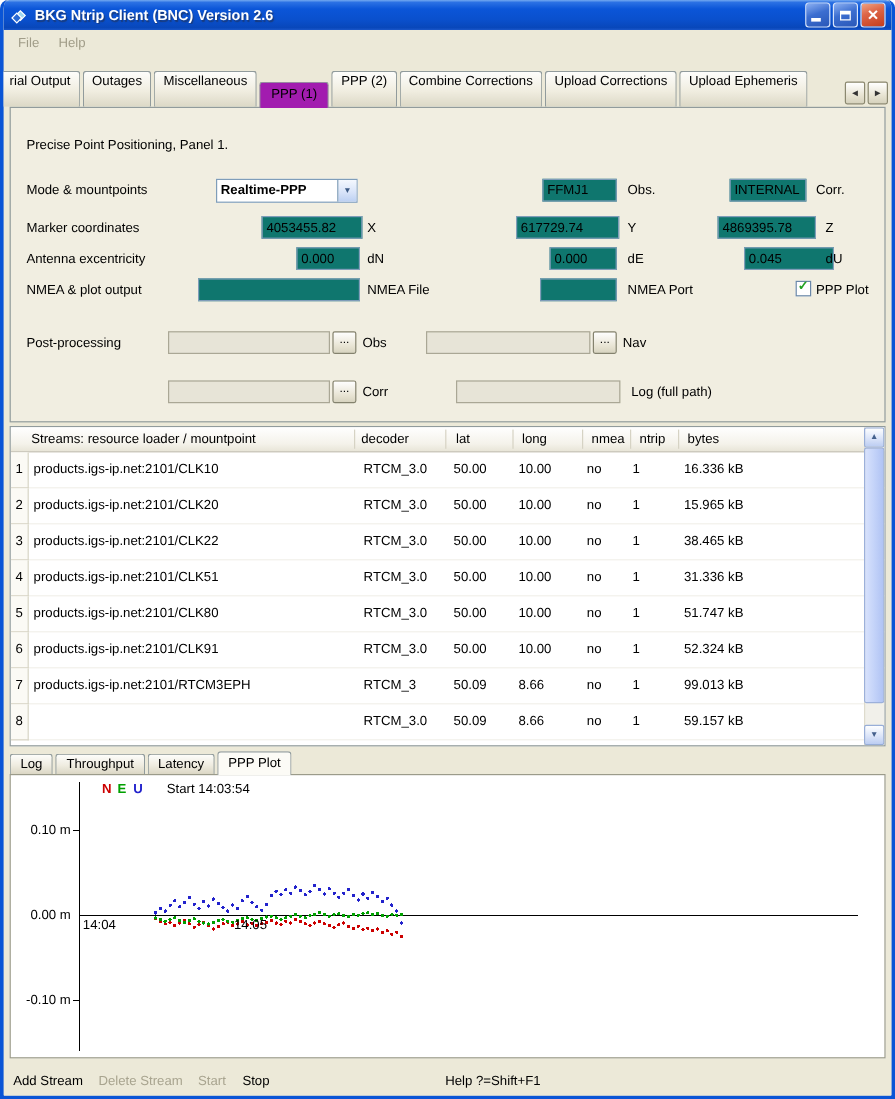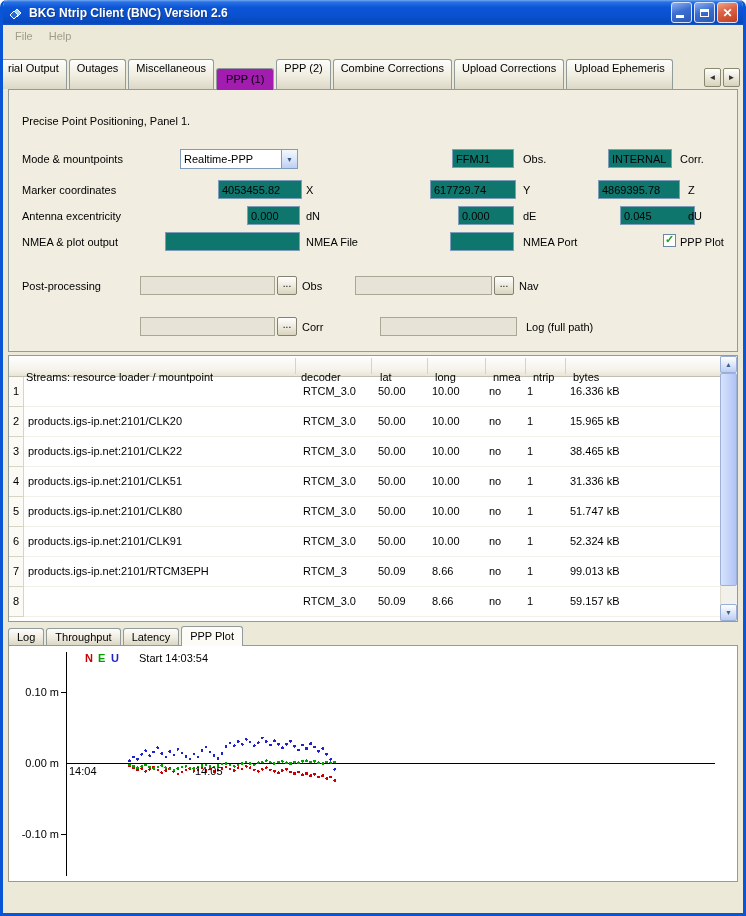--- a/index.html
+++ b/index.html
@@ -37,32 +37,32 @@
   .arrow-btn{width:17px;height:19px;border:1px solid #8b8870;border-radius:2px;margin-left:2px;
     background:linear-gradient(180deg,#ffffff,#e8e4d3 60%,#d6d2bd);
     display:flex;align-items:center;justify-content:center;font-size:8px;color:#333;}
 
   
   .tabpage{flex:0 0 263px;margin:0 5px;border:1px solid #919b9c;background:#f1eee1;position:relative;}
   .lbl{position:absolute;white-space:nowrap;}
   .field{position:absolute;height:19px;background:#0f766e;border:1px solid #7f9db9;font-family:inherit;font-size:11px;padding:0 3px;color:#000;outline:none;}
   .field.disabled{background:#e7e4d7;border:1px solid #aaa795;}
   .combo{position:absolute;height:20px;width:118px;background:#fff;border:1px solid #7f9db9;display:flex;align-items:center;}
-  .combo-text{flex:1;padding-left:3px;white-space:nowrap;}
+  .combo-text{flex:1;padding-left:3px;white-space:nowrap;font-weight:bold;}
   .combo-btn{width:16px;height:100%;background:linear-gradient(180deg,#f4f8fe,#d6e2f8 60%,#bcd0f2);border-left:1px solid #7f9db9;
     display:flex;align-items:center;justify-content:center;font-size:7px;color:#3c5a84;}
   .dots-btn{position:absolute;width:20px;height:19px;background:linear-gradient(180deg,#fefefe,#e9e5d5 65%,#d8d4c0);
     border:1px solid #84826e;border-radius:2px;font-size:10px;text-align:center;line-height:13px;}
   .checkbox{position:absolute;width:13px;height:13px;background:#fff;border:1px solid #6a87a8;display:flex;align-items:center;justify-content:center;}
   .checkmark{color:#21a121;font-size:11px;font-weight:bold;line-height:1;margin-top:-2px;}
 
   
   .streams{flex:0 0 267px;margin:3px 5px 0;border:1px solid #919b9c;background:#fff;position:relative;overflow:hidden;}
   .sheader{height:21px;position:relative;background:linear-gradient(180deg,#ffffff,#f4f2ea 70%,#e8e5d8);border-bottom:1px solid #c2bfb0;}
-  .hlbl{position:absolute;top:15px;white-space:nowrap;}
+  .hlbl{position:absolute;top:4px;white-space:nowrap;}
   .hsep{position:absolute;top:2px;bottom:2px;width:1px;background:#d6d3c4;}
   .srow{height:30px;position:relative;border-bottom:1px solid #f2f1ea;}
   .scell{position:absolute;top:0;line-height:29px;white-space:nowrap;}
   .col-num{left:0;width:15px;text-align:center;height:30px;background:#fbfaf5;border-right:1px solid #d8d5c6;border-bottom:1px solid #d8d5c6;}
   .col-mountpoint{left:19px;} .col-decoder{left:294px;} .col-lat{left:369px;} .col-long{left:423px;}
   .col-nmea{left:480px;} .col-ntrip{left:518px;} .col-bytes{left:561px;}
   .vscroll{position:absolute;top:0;right:0;bottom:0;width:17px;background:#f1f0ea;border-left:1px solid #dedbcd;}
   .sbtn{position:absolute;left:-1px;width:17px;height:17px;background:linear-gradient(180deg,#fdfeff,#d8e2f8 60%,#bccdf2);
     border:1px solid #98aed8;border-radius:2px;color:#44608c;font-size:7px;display:flex;align-items:center;justify-content:center;}
   .sbtn.up{top:0;} .sbtn.down{bottom:0;}
@@ -202,20 +202,21 @@
       <span class="hsep" style="left:286px;"></span>
       <span class="hsep" style="left:362px;"></span>
       <span class="hsep" style="left:418px;"></span>
       <span class="hsep" style="left:476px;"></span>
       <span class="hsep" style="left:516px;"></span>
       <span class="hsep" style="left:556px;"></span>
     </div>
     <div>
         <div class="srow">
           <span class="scell col-num">1</span>
+          <span class="scell col-mountpoint">products.igs-ip.net:2101/CLK10</span>
           <span class="scell col-decoder">RTCM_3.0</span>
           <span class="scell col-lat">50.00</span>
           <span class="scell col-long">10.00</span>
           <span class="scell col-nmea">no</span>
           <span class="scell col-ntrip">1</span>
           <span class="scell col-bytes">16.336 kB</span>
         </div>
         <div class="srow">
           <span class="scell col-num">2</span>
           <span class="scell col-mountpoint">products.igs-ip.net:2101/CLK20</span>
@@ -469,14 +470,21 @@
     <span class="leg leg-1" style="color: rgb(0, 160, 0);">E</span>
     <span class="leg leg-2" style="color: rgb(34, 34, 204);">U</span>
     <span class="start-lbl">Start 14:03:54</span>
     <span class="ylab ylab-0">0.10 m</span>
     <span class="ylab ylab-1">0.00 m</span>
     <span class="ylab ylab-2">-0.10 m</span>
     <span class="xlab xlab-0">14:04</span>
     <span class="xlab xlab-1">14:05</span>
   </div>
 
+  <div class="statusbar">
+    <span class="status-item si-add">Add Stream</span>
+    <span class="status-item si-del">Delete Stream</span>
+    <span class="status-item si-start">Start</span>
+    <span class="status-item si-stop">Stop</span>
+    <span class="status-item si-help">Help ?=Shift+F1</span>
+  </div>
 
 </div>
 
 </body></html>

